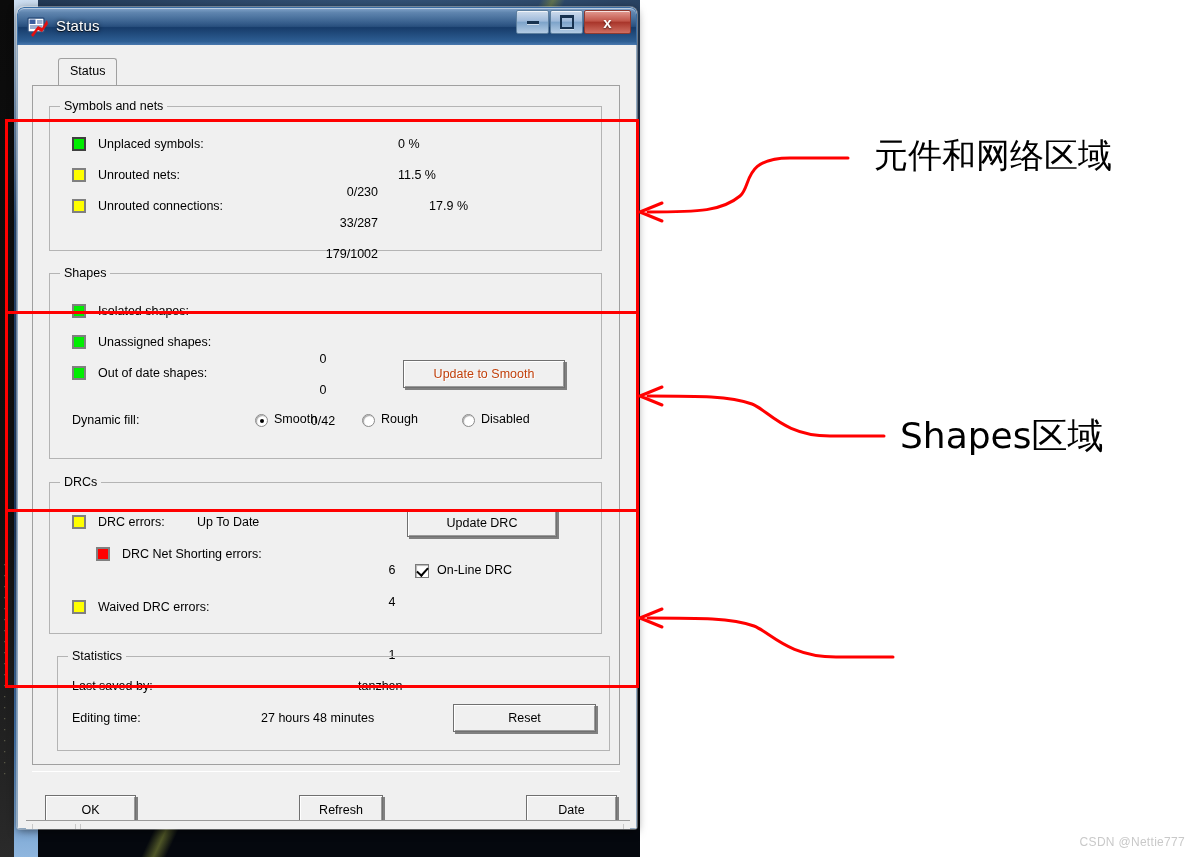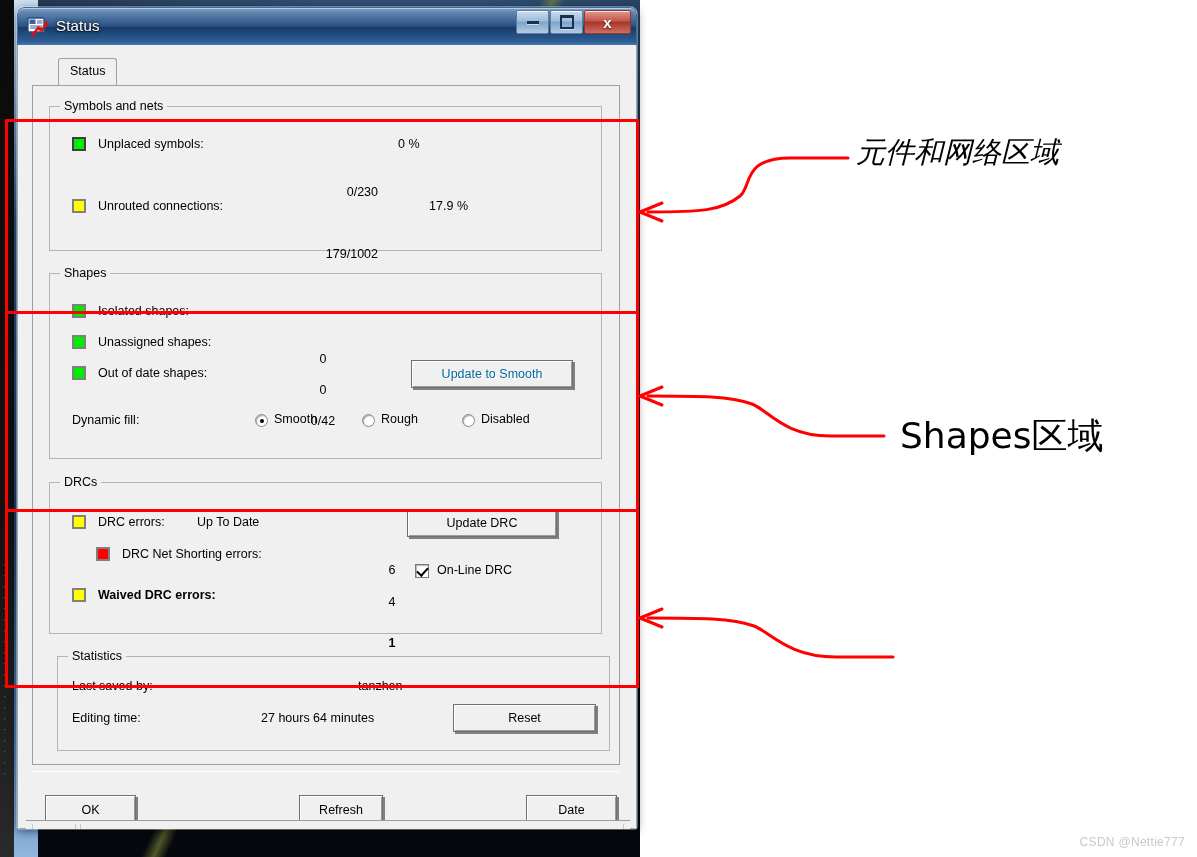--- a/index.html
+++ b/index.html
@@ -154,21 +154,21 @@
   .btn{
     position:absolute;
     background:#f0f0f0;
     border:1px solid #707070;
     box-shadow: inset 1px 1px 0 #ffffff, inset -1px -1px 0 #9a9a9a, 2px 2px 0 #808080;
     box-sizing:border-box;
     display:flex;align-items:center;justify-content:center;
     font-size:12.5px;color:#000;
     cursor:default;
   }
-  .btn.disabled{color:#0369a1;text-shadow:1px 1px 0 #ffffff;margin-left:8px;}
+  .btn.disabled{color:#c2410c;text-shadow:1px 1px 0 #ffffff;}
 
   
   .radio{position:absolute;height:18px;font-size:12.5px;color:#000;}
   .radio .dot{
     position:absolute;left:0;top:2px;width:13px;height:13px;border-radius:50%;
     background:#fff;
     border:1px solid #8a8a8a;
     box-shadow:inset 1px 1px 1px rgba(0,0,0,.35);
     box-sizing:border-box;
   }
@@ -289,20 +289,26 @@
         <div class="group" style="left:16px;top:20px;width:553px;height:145px;">
           <div class="legend">Symbols and nets</div>
 
           <div class="row" style="left:22px;top:28px;width:520px;">
             <div class="swatch dark" style="left:0;background:#00ee00;"></div>
             <div class="lbl" style="left:26px;">Unplaced symbols:</div>
             <div class="num" style="left:196px;width:110px;">0/230</div>
             <div class="pct" style="left:326px;width:70px;">0 %</div>
           </div>
 
+          <div class="row" style="left:22px;top:59px;width:520px;">
+            <div class="swatch" style="left:0;background:#ffff00;"></div>
+            <div class="lbl" style="left:26px;">Unrouted nets:</div>
+            <div class="num" style="left:196px;width:110px;">33/287</div>
+            <div class="pct" style="left:326px;width:70px;">11.5 %</div>
+          </div>
 
           <div class="row" style="left:22px;top:90px;width:520px;">
             <div class="swatch" style="left:0;background:#ffff00;"></div>
             <div class="lbl" style="left:26px;">Unrouted connections:</div>
             <div class="num" style="left:196px;width:110px;">179/1002</div>
             <div class="pct" style="left:326px;width:70px;text-align:right;">17.9 %</div>
           </div>
         </div>
 
         <div class="group" style="left:16px;top:187px;width:553px;height:186px;">
@@ -362,35 +368,35 @@
             <div class="swatch" style="left:0;background:#ff0000;"></div>
             <div class="lbl" style="left:26px;">DRC Net Shorting errors:</div>
             <div class="num" style="left:276px;width:40px;text-align:center;">4</div>
           </div>
 
           <div class="check" style="left:365px;top:80px;">
             <span class="box on"></span>
             <span class="cl">On-Line DRC</span>
           </div>
 
-          <div class="row" style="left:22px;top:103px;width:520px;font-weight:bold;">
+          <div class="row" style="left:22px;top:115px;width:520px;">
             <div class="swatch" style="left:0;background:#ffff00;"></div>
             <div class="lbl" style="left:26px;">Waived DRC errors:</div>
             <div class="num" style="left:300px;width:40px;text-align:center;">1</div>
           </div>
         </div>
 
         <div class="group" style="left:16px;top:570px;width:553px;height:95px;margin-left:8px;">
           <div class="legend">Statistics</div>
 
           <div class="stat-lbl" style="left:14px;top:22px;">Last saved by:</div>
           <div class="stat-val" style="left:300px;top:22px;">tanzhen</div>
 
           <div class="stat-lbl" style="left:14px;top:54px;">Editing time:</div>
-          <div class="stat-val" style="left:203px;top:54px;">27 hours 64 minutes</div>
+          <div class="stat-val" style="left:203px;top:54px;">27 hours 48 minutes</div>
 
           <div class="btn" style="left:395px;top:47px;width:143px;height:28px;">Reset</div>
         </div>
 
       </div>
     </div>
 
     <div class="bottom-sep"></div>
 
     <div class="btn" style="left:27px;top:750px;width:91px;height:30px;">OK</div>
@@ -420,17 +426,17 @@
     <path d="M 848 158 L 790 158 C 742 158 752 186 740 196 C 722 211 700 212 648 212" fill="none" stroke="#ff0000" stroke-width="3" stroke-linecap="round"></path>
     <path d="M 640 212 L 662 203 M 640 212 L 662 221" fill="none" stroke="#ff0000" stroke-width="3" stroke-linecap="round"></path>
 
     <path d="M 884 436 L 830 436 C 784 436 768 410 752 404 C 730 396 700 396 648 396" fill="none" stroke="#ff0000" stroke-width="3" stroke-linecap="round"></path>
     <path d="M 640 396 L 662 387 M 640 396 L 662 405" fill="none" stroke="#ff0000" stroke-width="3" stroke-linecap="round"></path>
 
     <path d="M 893 657 L 836 657 C 788 657 770 632 754 626 C 732 618 700 618 648 618" fill="none" stroke="#ff0000" stroke-width="3" stroke-linecap="round"></path>
     <path d="M 640 618 L 662 609 M 640 618 L 662 627" fill="none" stroke="#ff0000" stroke-width="3" stroke-linecap="round"></path>
   </svg>
 
-  <div class="cn-label" style="left:856px;top:133px;font-size:29px;font-style:italic;">元件和网络区域</div>
+  <div class="cn-label" style="left:874px;top:133px;font-size:34px;">元件和网络区域</div>
   <div class="cn-label" style="left:900px;top:412px;font-size:36px;">Shapes区域</div>
 </div>
 
 <div class="watermark">CSDN @Nettie777</div>
 
 </body></html>

